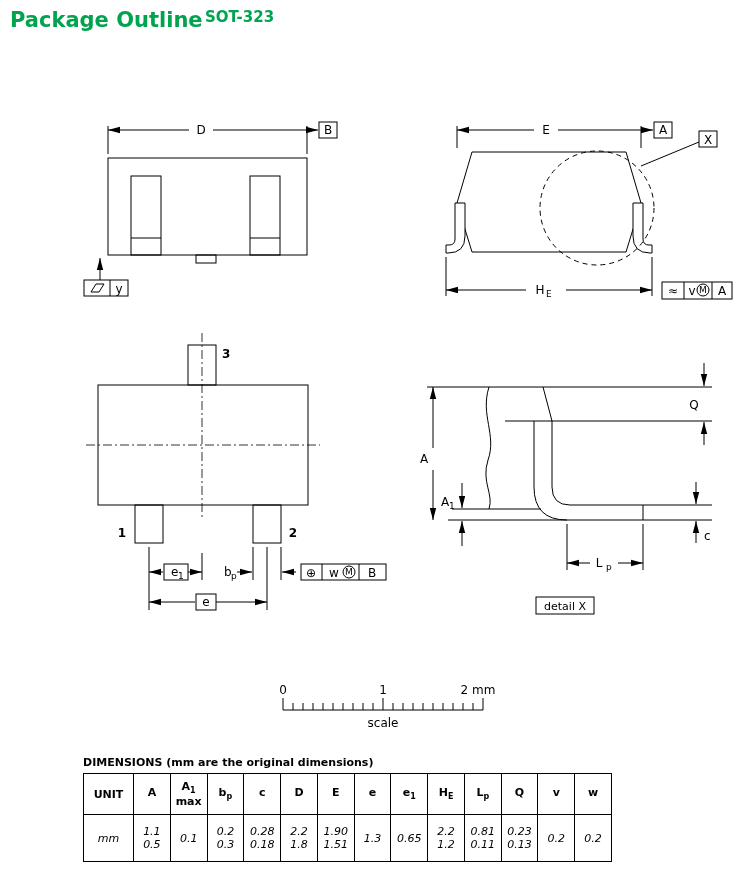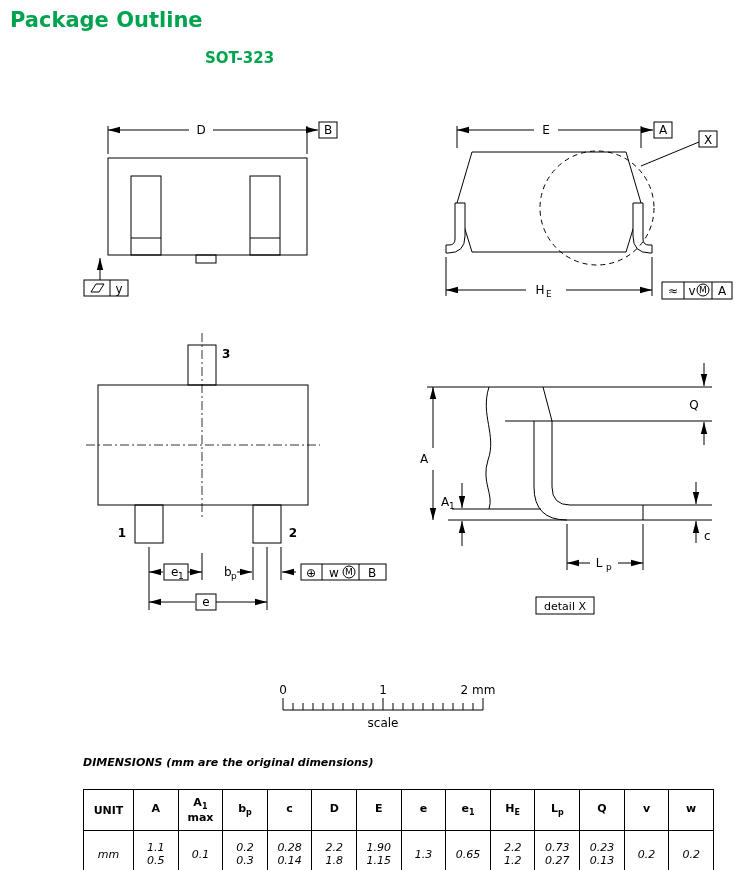--- a/index.html
+++ b/index.html
@@ -1,31 +1,31 @@
 <!DOCTYPE html>
 <html style="--accent: #00A44F;"><head>
 <meta charset="utf-8">
 <style>
   html,body{margin:0;padding:0;background:#fff;}
   .page{position:relative;width:737px;height:870px;background:#fff;overflow:hidden;
         font-family:"DejaVu Sans","Liberation Sans",sans-serif;color:#000;}
   .hdr-title{position:absolute;left:10px;top:8px;font-size:21px;font-weight:bold;color:var(--accent,#00A44F);}
-  .hdr-part{position:absolute;left:205px;top:8px;font-size:15px;font-weight:bold;color:var(--accent,#00A44F);margin-top:41px;}
+  .hdr-part{position:absolute;left:205px;top:8px;font-size:15px;font-weight:bold;color:var(--accent,#00A44F);}
   svg.drawing{position:absolute;left:0;top:0;}
   svg text{font-family:"DejaVu Sans","Liberation Sans",sans-serif;font-size:12px;fill:#000;}
   svg text.sm{font-size:9px;}
   svg text.bold{font-weight:bold;}
   .mid{text-anchor:middle;}
   .s{stroke:#000;stroke-width:1;fill:none;}
   .sw{stroke:#000;stroke-width:1;fill:#fff;}
   .cl{stroke:#000;stroke-width:0.8;fill:none;stroke-dasharray:9 3 2 3;}
   .dash{stroke:#000;stroke-width:1;fill:none;stroke-dasharray:5 4;}
   .dims{position:absolute;left:83px;top:756px;width:631px;}
-  .caption{font-size:11px;font-weight:bold;margin-bottom:20px;font-style:italic;}
-  table.dim-table{border-collapse:collapse;table-layout:fixed;width:631px;font-size:11px;}
+  .caption{font-size:11px;font-weight:bold;margin-bottom:4px;}
+  table.dim-table{border-collapse:collapse;table-layout:fixed;width:529px;font-size:11px;}
   table.dim-table th,table.dim-table td{border:1px solid #000;text-align:center;vertical-align:middle;padding:1px 0;}
   table.dim-table th{font-weight:bold;height:38px;}
   table.dim-table td{height:44px;font-style:italic;}
   table.dim-table .note{font-weight:bold;font-size:11px;}
   table.dim-table sub{font-size:8px;}
 </style>
 </head>
 <body>
 
 <div class="page">
@@ -251,45 +251,45 @@
         <td>
               <div>0.1</div>
               <div></div>
             </td>
         <td>
               <div>0.2</div>
               <div>0.3</div>
             </td>
         <td>
               <div>0.28</div>
-              <div>0.14</div>
+              <div>0.18</div>
             </td>
         <td>
               <div>2.2</div>
               <div>1.8</div>
             </td>
         <td>
               <div>1.90</div>
-              <div>1.15</div>
+              <div>1.51</div>
             </td>
         <td>
               <div>1.3</div>
               <div></div>
             </td>
         <td>
               <div>0.65</div>
               <div></div>
             </td>
         <td>
               <div>2.2</div>
               <div>1.2</div>
             </td>
         <td>
-              <div>0.73</div>
-              <div>0.27</div>
+              <div>0.81</div>
+              <div>0.11</div>
             </td>
         <td>
               <div>0.23</div>
               <div>0.13</div>
             </td>
         <td>
               <div>0.2</div>
               <div></div>
             </td>
         <td>

